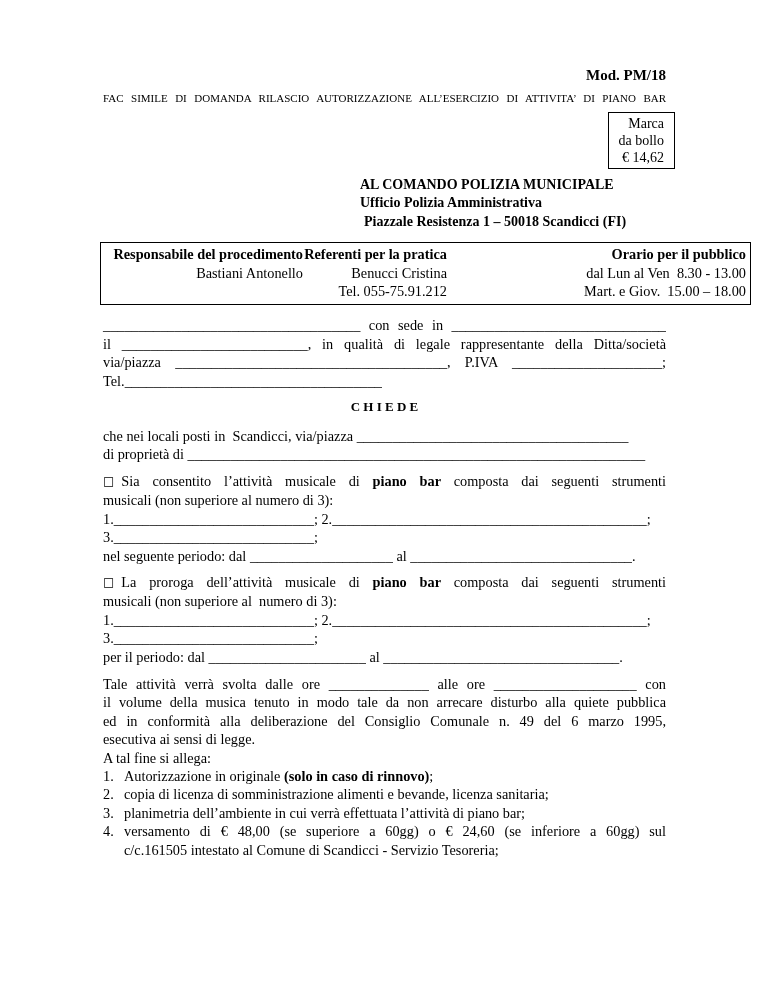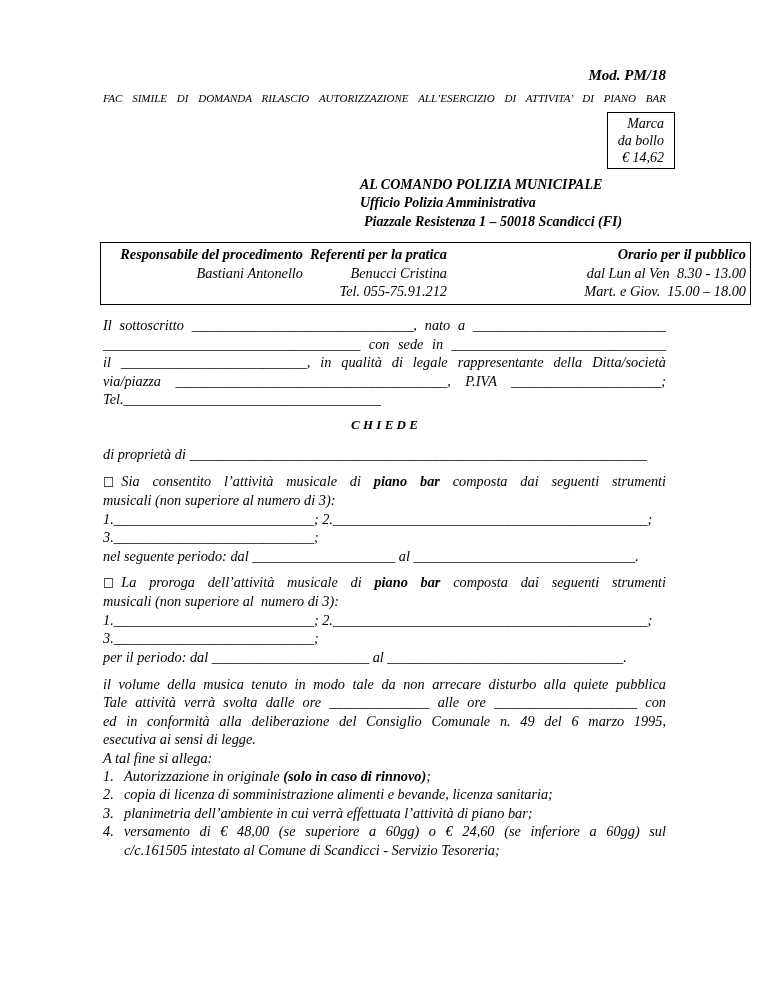--- a/index.html
+++ b/index.html
@@ -2,21 +2,21 @@
 <html><head>
 <meta charset="utf-8">
 <style>
   html,body { margin:0; padding:0; background:#ffffff; }
   .page {
     width:768px; height:994px; box-sizing:border-box;
     background:#ffffff; color:#000000;
     font-family:"Liberation Serif","DejaVu Serif",serif;
     font-size:14.3px; line-height:18.4px;
     padding:66px 102px 0 103px;
-    overflow:hidden; position:relative;font-style:italic;
+    overflow:hidden; position:relative;
   }
   .mod { font-weight:bold; font-size:15px; line-height:18px; text-align:right; }
   .subject {
     font-size:11px; line-height:14px; margin-top:7px;
     text-align:justify; text-align-last:justify; white-space:normal;
   }
   .stamp-row { display:flex; justify-content:flex-end; margin:7px -9px 0 0; }
   .stamp {
     border:1px solid #000; text-align:right;
     font-size:14px; line-height:17px; padding:2px 10px;
@@ -83,52 +83,52 @@
     <div class="cell hdr">Orario per il pubblico</div>
     <div class="cell">Bastiani Antonello</div>
     <div class="cell">Benucci Cristina</div>
     <div class="cell">dal Lun al Ven  8.30 - 13.00</div>
     <div class="cell"></div>
     <div class="cell">Tel. 055-75.91.212</div>
     <div class="cell">Mart. e Giov.  15.00 – 18.00</div>
   </div>
 
   <div class="blk">
-    <div class="l j">Il sottoscritto _______________________________, nato a ___________________________</div>
     <div class="l j">____________________________________ con sede in ______________________________</div>
     <div class="l j">il __________________________, in qualità di legale rappresentante della Ditta/società</div>
     <div class="l j">via/piazza ______________________________________, P.IVA _____________________;</div>
     <div class="l">Tel.____________________________________</div>
   </div>
 
   <div class="chiede">C H I E D E</div>
 
   <div class="request">
+    <div class="l">che nei locali posti in  Scandicci, via/piazza ______________________________________</div>
     <div class="l">di proprietà di ________________________________________________________________</div>
   </div>
 
   <div class="opt1">
     <div class="l j"><span class="cb">□</span><span>Sia consentito l’attività musicale di </span><b>piano bar</b><span> composta dai seguenti strumenti</span></div>
     <div class="l">musicali (non superiore al numero di 3):</div>
     <div class="l">1.____________________________; 2.____________________________________________;</div>
     <div class="l">3.____________________________;</div>
     <div class="l">nel seguente periodo: dal ____________________ al _______________________________.</div>
   </div>
 
   <div class="opt2">
     <div class="l j"><span class="cb">□</span><span>La proroga dell’attività musicale di </span><b>piano bar</b><span> composta dai seguenti strumenti</span></div>
     <div class="l">musicali (non superiore al  numero di 3):</div>
     <div class="l">1.____________________________; 2.____________________________________________;</div>
     <div class="l">3.____________________________;</div>
     <div class="l">per il periodo: dal ______________________ al _________________________________.</div>
   </div>
 
   <div class="closing">
+    <div class="l j">Tale attività verrà svolta dalle ore ______________ alle ore ____________________ con</div>
     <div class="l j">il volume della musica tenuto in modo tale da non arrecare disturbo alla quiete pubblica</div>
-    <div class="l j">Tale attività verrà svolta dalle ore ______________ alle ore ____________________ con</div>
     <div class="l j">ed in conformità alla deliberazione del Consiglio Comunale n. 49 del 6 marzo 1995,</div>
     <div class="l">esecutiva ai sensi di legge.</div>
     <div class="l">A tal fine si allega:</div>
   </div>
 
   <div class="atts">
     <div class="att">
       <span class="att-num">1.</span>
       <span class="att-body">
           <span class="l"><span>Autorizzazione in originale </span><b>(solo in caso di rinnovo)</b><span>;</span></span>

